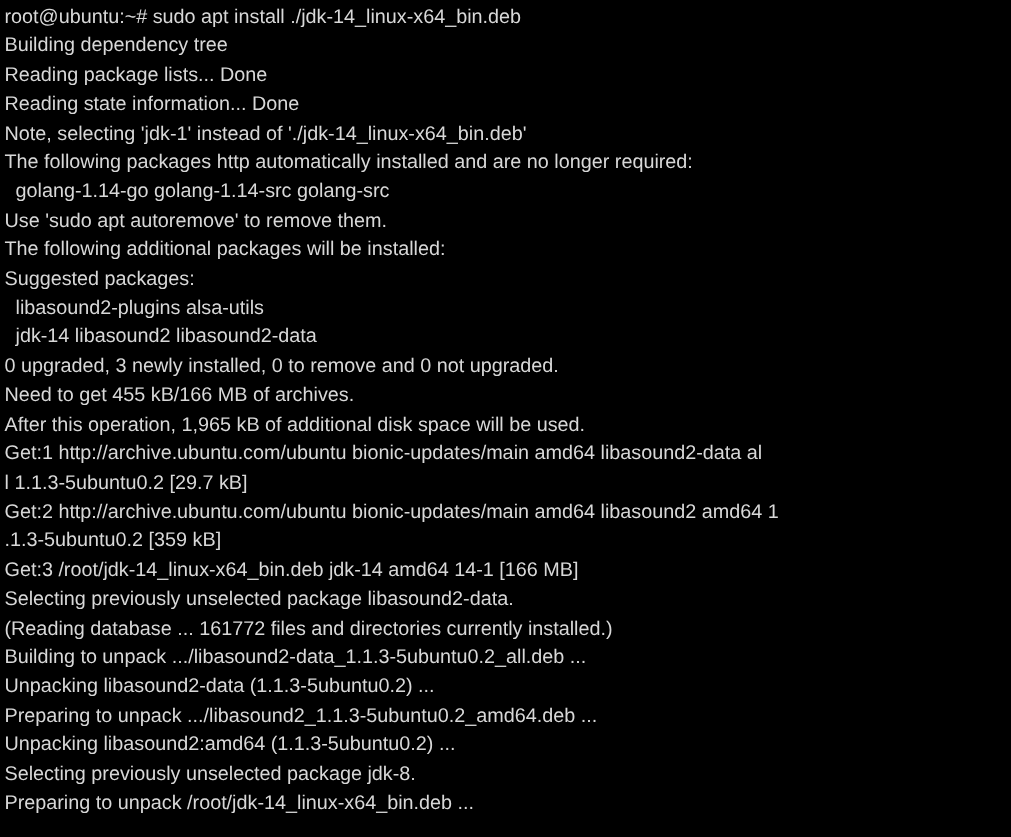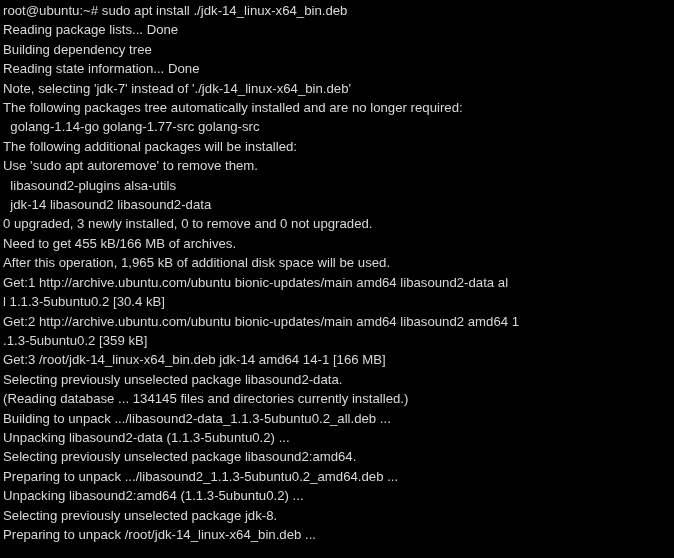--- a/index.html
+++ b/index.html
@@ -40,40 +40,40 @@
   }
   .term-line.prompt {
     color: #d8d8d8;
   }
 </style>
 </head>
 <body>
 
 <div id="terminal" style="background: rgb(0, 0, 0); color: rgb(216, 216, 216);">
     <div class="term-line prompt">root@ubuntu:~# sudo apt install ./jdk-14_linux-x64_bin.deb</div>
+    <div class="term-line">Building dependency tree</div>
     <div class="term-line">Reading package lists... Done</div>
-    <div class="term-line">Building dependency tree</div>
     <div class="term-line">Reading state information... Done</div>
-    <div class="term-line">Note, selecting 'jdk-7' instead of './jdk-14_linux-x64_bin.deb'</div>
-    <div class="term-line">The following packages tree automatically installed and are no longer required:</div>
-    <div class="term-line">  golang-1.14-go golang-1.77-src golang-src</div>
+    <div class="term-line">Note, selecting 'jdk-1' instead of './jdk-14_linux-x64_bin.deb'</div>
+    <div class="term-line">The following packages http automatically installed and are no longer required:</div>
+    <div class="term-line">  golang-1.14-go golang-1.14-src golang-src</div>
+    <div class="term-line">Use 'sudo apt autoremove' to remove them.</div>
     <div class="term-line">The following additional packages will be installed:</div>
-    <div class="term-line">Use 'sudo apt autoremove' to remove them.</div>
+    <div class="term-line">Suggested packages:</div>
     <div class="term-line">  libasound2-plugins alsa-utils</div>
     <div class="term-line">  jdk-14 libasound2 libasound2-data</div>
     <div class="term-line">0 upgraded, 3 newly installed, 0 to remove and 0 not upgraded.</div>
     <div class="term-line">Need to get 455 kB/166 MB of archives.</div>
     <div class="term-line">After this operation, 1,965 kB of additional disk space will be used.</div>
     <div class="term-line">Get:1 http://archive.ubuntu.com/ubuntu bionic-updates/main amd64 libasound2-data al</div>
-    <div class="term-line">l 1.1.3-5ubuntu0.2 [30.4 kB]</div>
+    <div class="term-line">l 1.1.3-5ubuntu0.2 [29.7 kB]</div>
     <div class="term-line">Get:2 http://archive.ubuntu.com/ubuntu bionic-updates/main amd64 libasound2 amd64 1</div>
     <div class="term-line">.1.3-5ubuntu0.2 [359 kB]</div>
     <div class="term-line">Get:3 /root/jdk-14_linux-x64_bin.deb jdk-14 amd64 14-1 [166 MB]</div>
     <div class="term-line">Selecting previously unselected package libasound2-data.</div>
-    <div class="term-line">(Reading database ... 134145 files and directories currently installed.)</div>
+    <div class="term-line">(Reading database ... 161772 files and directories currently installed.)</div>
     <div class="term-line">Building to unpack .../libasound2-data_1.1.3-5ubuntu0.2_all.deb ...</div>
     <div class="term-line">Unpacking libasound2-data (1.1.3-5ubuntu0.2) ...</div>
-    <div class="term-line">Selecting previously unselected package libasound2:amd64.</div>
     <div class="term-line">Preparing to unpack .../libasound2_1.1.3-5ubuntu0.2_amd64.deb ...</div>
     <div class="term-line">Unpacking libasound2:amd64 (1.1.3-5ubuntu0.2) ...</div>
     <div class="term-line">Selecting previously unselected package jdk-8.</div>
     <div class="term-line">Preparing to unpack /root/jdk-14_linux-x64_bin.deb ...</div>
   </div>
 
 </body></html>

